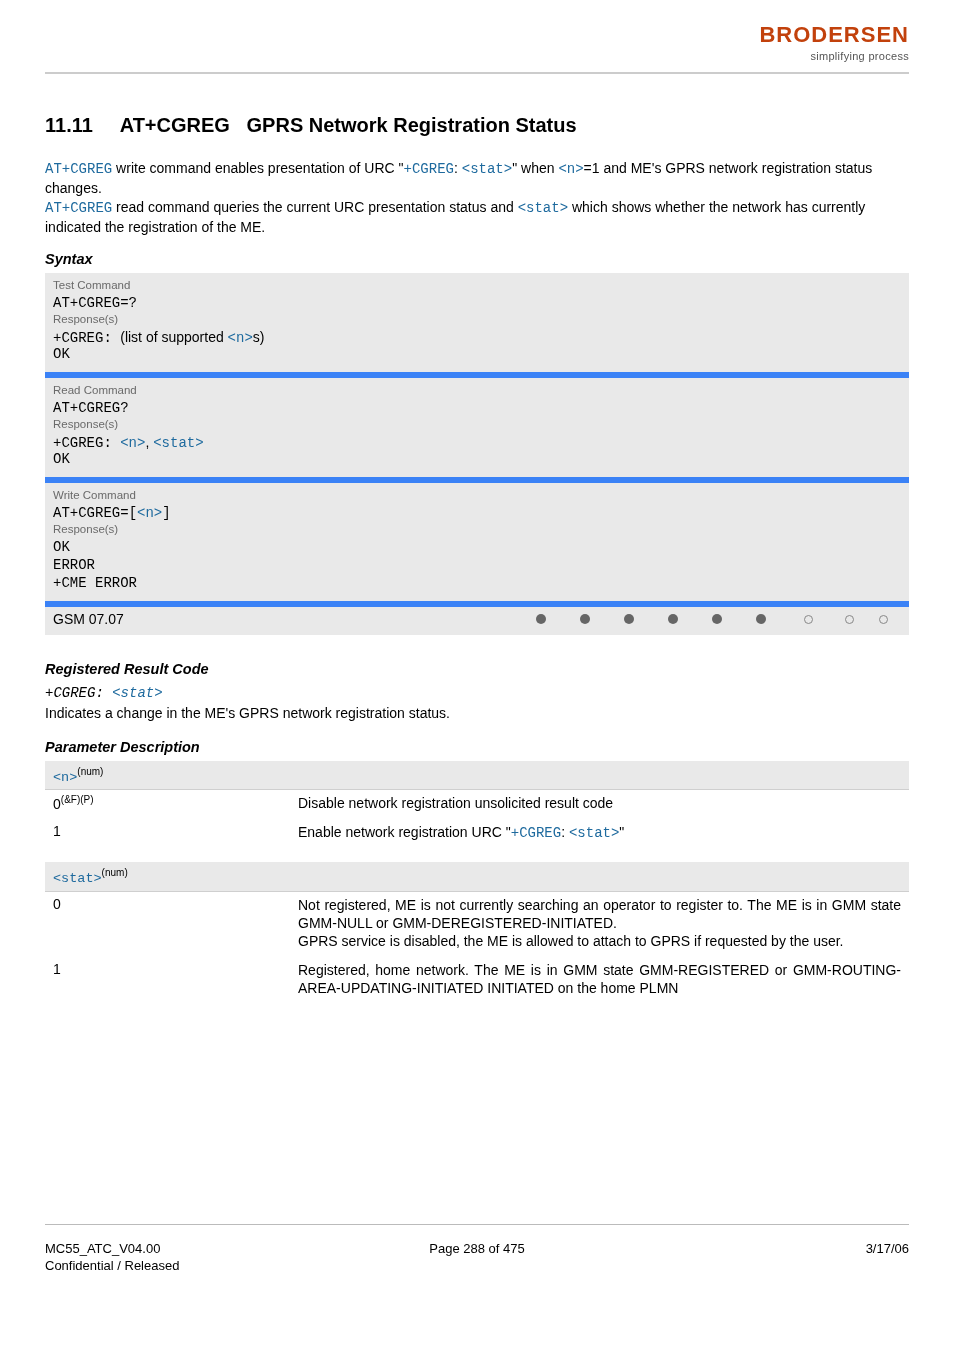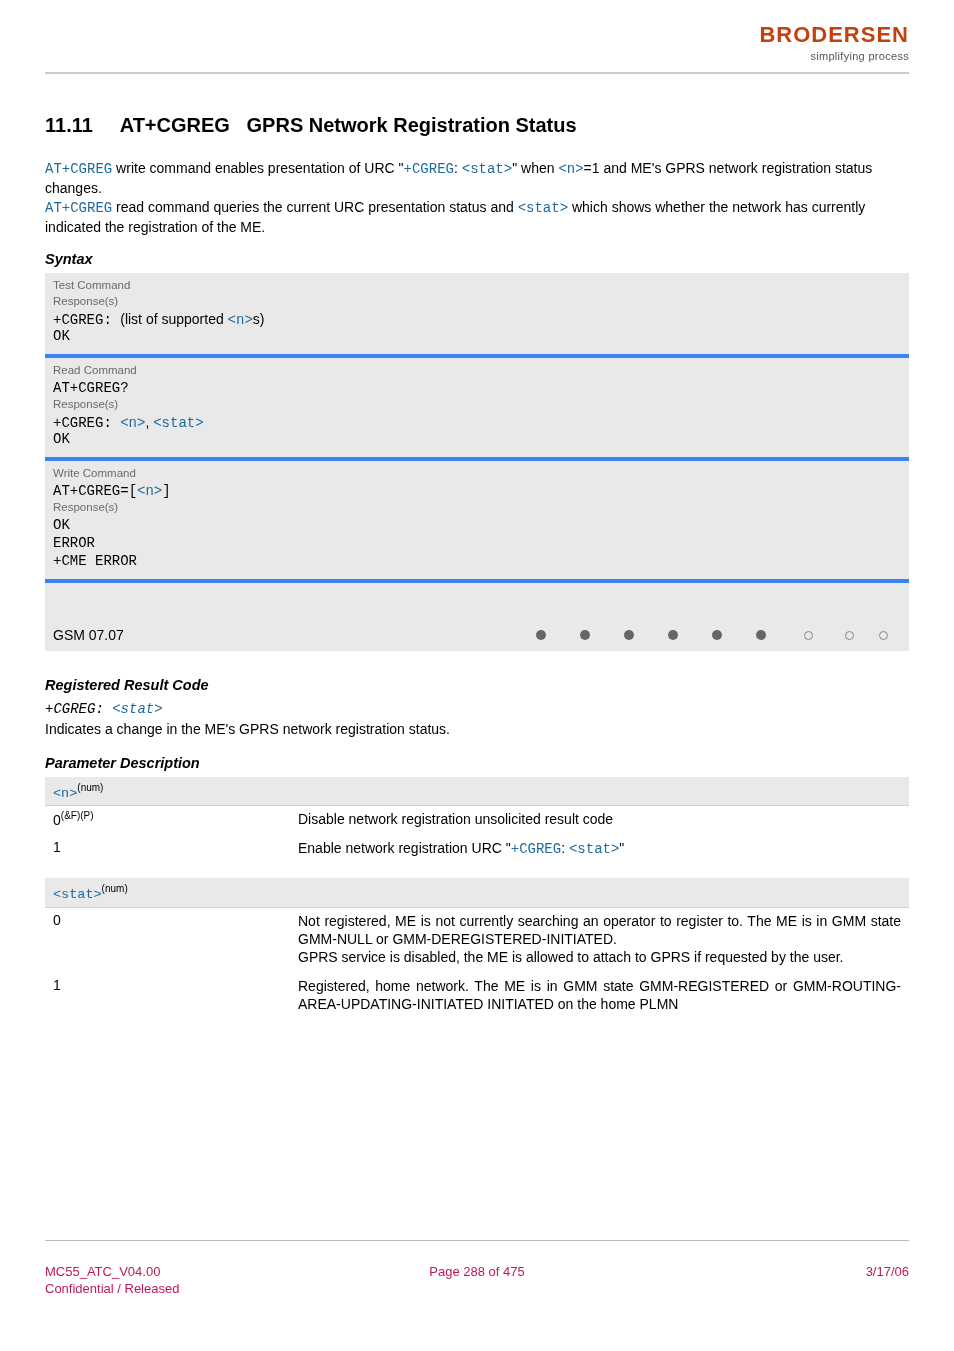--- a/index.html
+++ b/index.html
@@ -54,21 +54,21 @@
     font-style: italic;
     margin-top: 8px;
     margin-bottom: 6px;
   }
   .syntax-box {
     background: #e9e9e9;
     border: none;
     margin-bottom: 1px;
   }
   .syntax-group {
-    border-bottom: 4px solid #3b82f6;
+    border-bottom: 6px solid #3b82f6;
     padding: 6px 8px 8px 8px;
   }
   .syntax-group:last-child { border-bottom: none; }
   .tiny-label {
     font-size: 11.5px;
     color: #6a6a6a;
     margin-bottom: 4px;
   }
   .cmd-line { font-family: "Courier New", monospace; font-size: 14px; margin-bottom: 2px; }
   .resp-line { font-size: 14px; }
@@ -80,21 +80,20 @@
   .ref-col {
     font-size: 11.5px;
     color: #6a6a6a;
     text-align: center;
   }
   .ref-label { flex: 1; text-align: left; font-size:11.5px; color:#6a6a6a; }
   .ref-val-row {
     display: flex;
     align-items: center;
     padding: 4px 8px 8px 8px;
-    margin-top: 40px;
   }
   .ref-value { flex: 1; text-align: left; font-size: 14px; }
   .dot {
     width: 10px; height: 10px; border-radius: 50%;
     display: inline-block;
     margin: 0 auto;
   }
   .dot.filled { background: #666; }
   .dot.open { background: transparent; border: 1.5px solid #888; width: 9px; height: 9px; }
   .col { width: 44px; text-align: center; }
@@ -127,25 +126,25 @@
     font-size: 14px;
   }
   .param-desc {
     font-size: 14px;
     line-height: 1.32;
     text-align: justify;
   }
   .spacer-bottom { height: 220px; }
   .footer {
     border-top: 1px solid #bbb;
-    padding-top: 23px;
+    padding-top: 16px;
     display: flex;
     justify-content: flex-start;
     font-size: 13px;
-    color: #be185d;
+    color: #000000;
   }
   .footer .fc { flex:1; text-align: center; }
   .footer .fl { flex:1; text-align: left; }
   .footer .fr { flex:1; text-align: right; }
   .footer-second { font-size: 13px; margin-top: 2px; }
 </style>
 </head>
 <body>
 
 <div class="header">
@@ -166,20 +165,21 @@
   <span class="atcmd">AT+CGREG</span><span> write command enables presentation of URC "</span><span class="atcmd">+CGREG</span><span>: </span><span class="atcmd">&lt;stat&gt;</span><span>" when </span><span class="atcmd">&lt;n&gt;</span><span>=1 and ME's GPRS network registration status changes.</span><br>
   <span class="atcmd">AT+CGREG</span><span> read command queries the current URC presentation status and </span><span class="atcmd">&lt;stat&gt;</span><span> which shows whether the network has currently indicated the registration of the ME.</span>
 </p>
 
 <div class="subhead">Syntax</div>
 
 <div class="syntax-box">
 
   <div class="syntax-group">
     <div class="tiny-label">Test Command</div>
+    <div class="cmd-line">AT+CGREG=?</div>
     <div class="tiny-label">Response(s)</div>
     <div class="resp-line">
       <span class="mono">+CGREG: </span><span>(list of supported </span><span class="atcmd">&lt;n&gt;</span><span>s)</span>
     </div>
     <div class="cmd-line">OK</div>
   </div>
 
   <div class="syntax-group">
     <div class="tiny-label">Read Command</div>
     <div class="cmd-line">AT+CGREG?</div>

